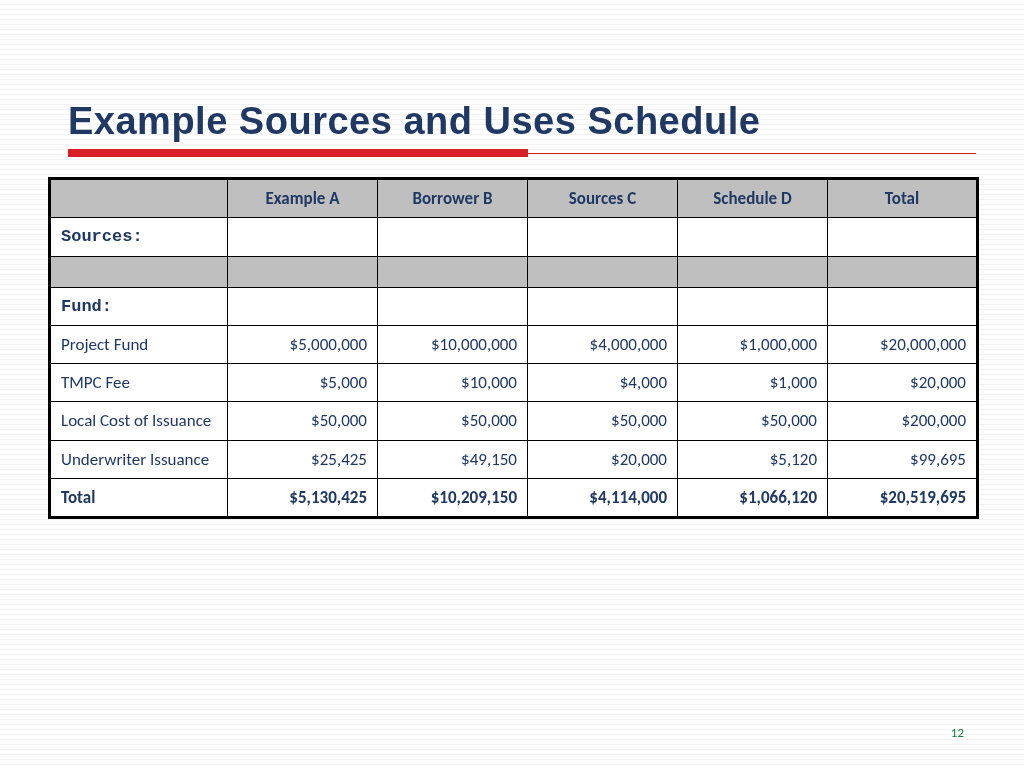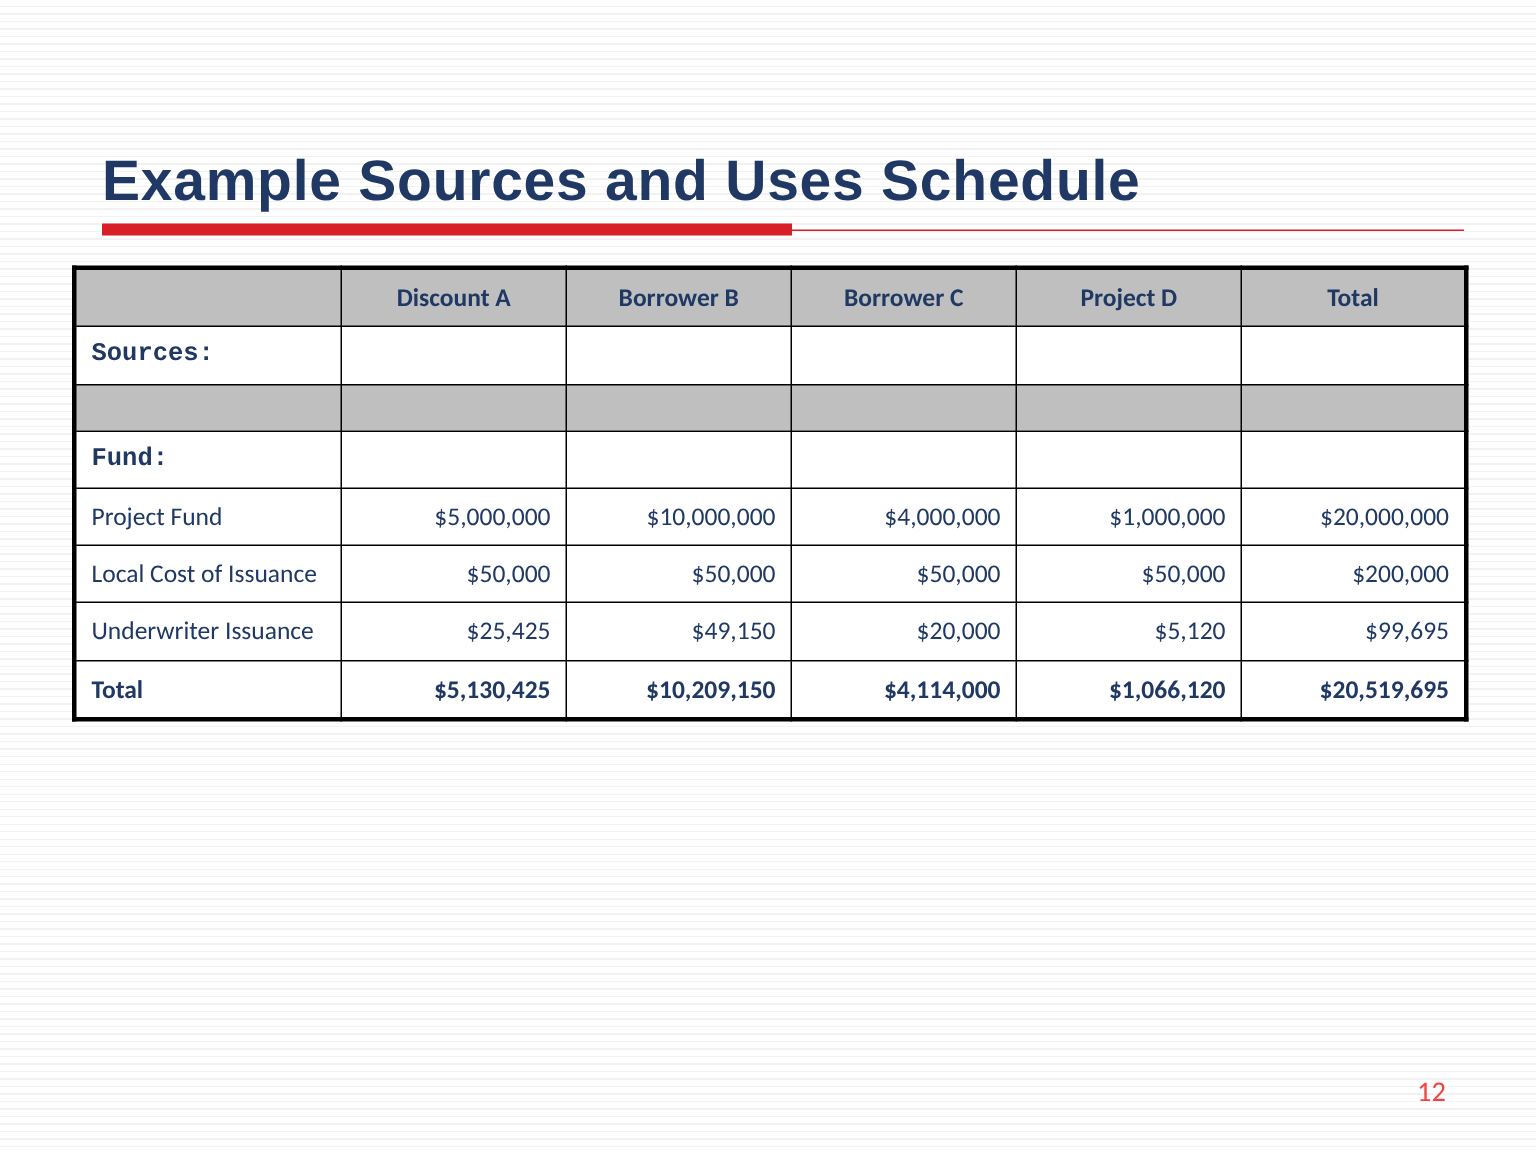--- a/index.html
+++ b/index.html
@@ -109,22 +109,22 @@
   }
   tr.data td.num,
   tr.totals td.num {
     font-variant-numeric: tabular-nums;
   }
 
   .pagenum {
     position: absolute;
     right: 60px;
     bottom: 28px;
-    font-size: 19px;
-    color: #ef4444;
+    font-size: 13px;
+    color: #15803d;
   }
 </style>
 </head>
 <body>
 
 <div class="slide">
 
   <h1 class="title">Example Sources and Uses Schedule</h1>
   <div class="title-rule">
     <div class="thick"></div>
@@ -136,24 +136,24 @@
       <col class="label">
         <col class="num">
         <col class="num">
         <col class="num">
         <col class="num">
         <col class="num">
     </colgroup>
     <thead>
       <tr>
         <th class="corner"></th>
-        <th>Discount A</th>
+        <th>Example A</th>
         <th>Borrower B</th>
-        <th>Borrower C</th>
-        <th>Project D</th>
+        <th>Sources C</th>
+        <th>Schedule D</th>
         <th>Total</th>
       </tr>
     </thead>
     <tbody>
       <tr>
         <td class="label section">Sources:</td>
         <td class="num"></td>
         <td class="num"></td>
         <td class="num"></td>
         <td class="num"></td>
@@ -175,20 +175,28 @@
         <td class="num"></td>
         <td class="num"></td>
       </tr>
       <tr class="data">
         <td class="label">Project Fund</td>
         <td class="num">$5,000,000</td>
         <td class="num">$10,000,000</td>
         <td class="num">$4,000,000</td>
         <td class="num">$1,000,000</td>
         <td class="num">$20,000,000</td>
+      </tr>
+      <tr class="data">
+        <td class="label">TMPC Fee</td>
+        <td class="num">$5,000</td>
+        <td class="num">$10,000</td>
+        <td class="num">$4,000</td>
+        <td class="num">$1,000</td>
+        <td class="num">$20,000</td>
       </tr>
       <tr class="data">
         <td class="label">Local Cost of Issuance</td>
         <td class="num">$50,000</td>
         <td class="num">$50,000</td>
         <td class="num">$50,000</td>
         <td class="num">$50,000</td>
         <td class="num">$200,000</td>
       </tr>
       <tr class="data">

